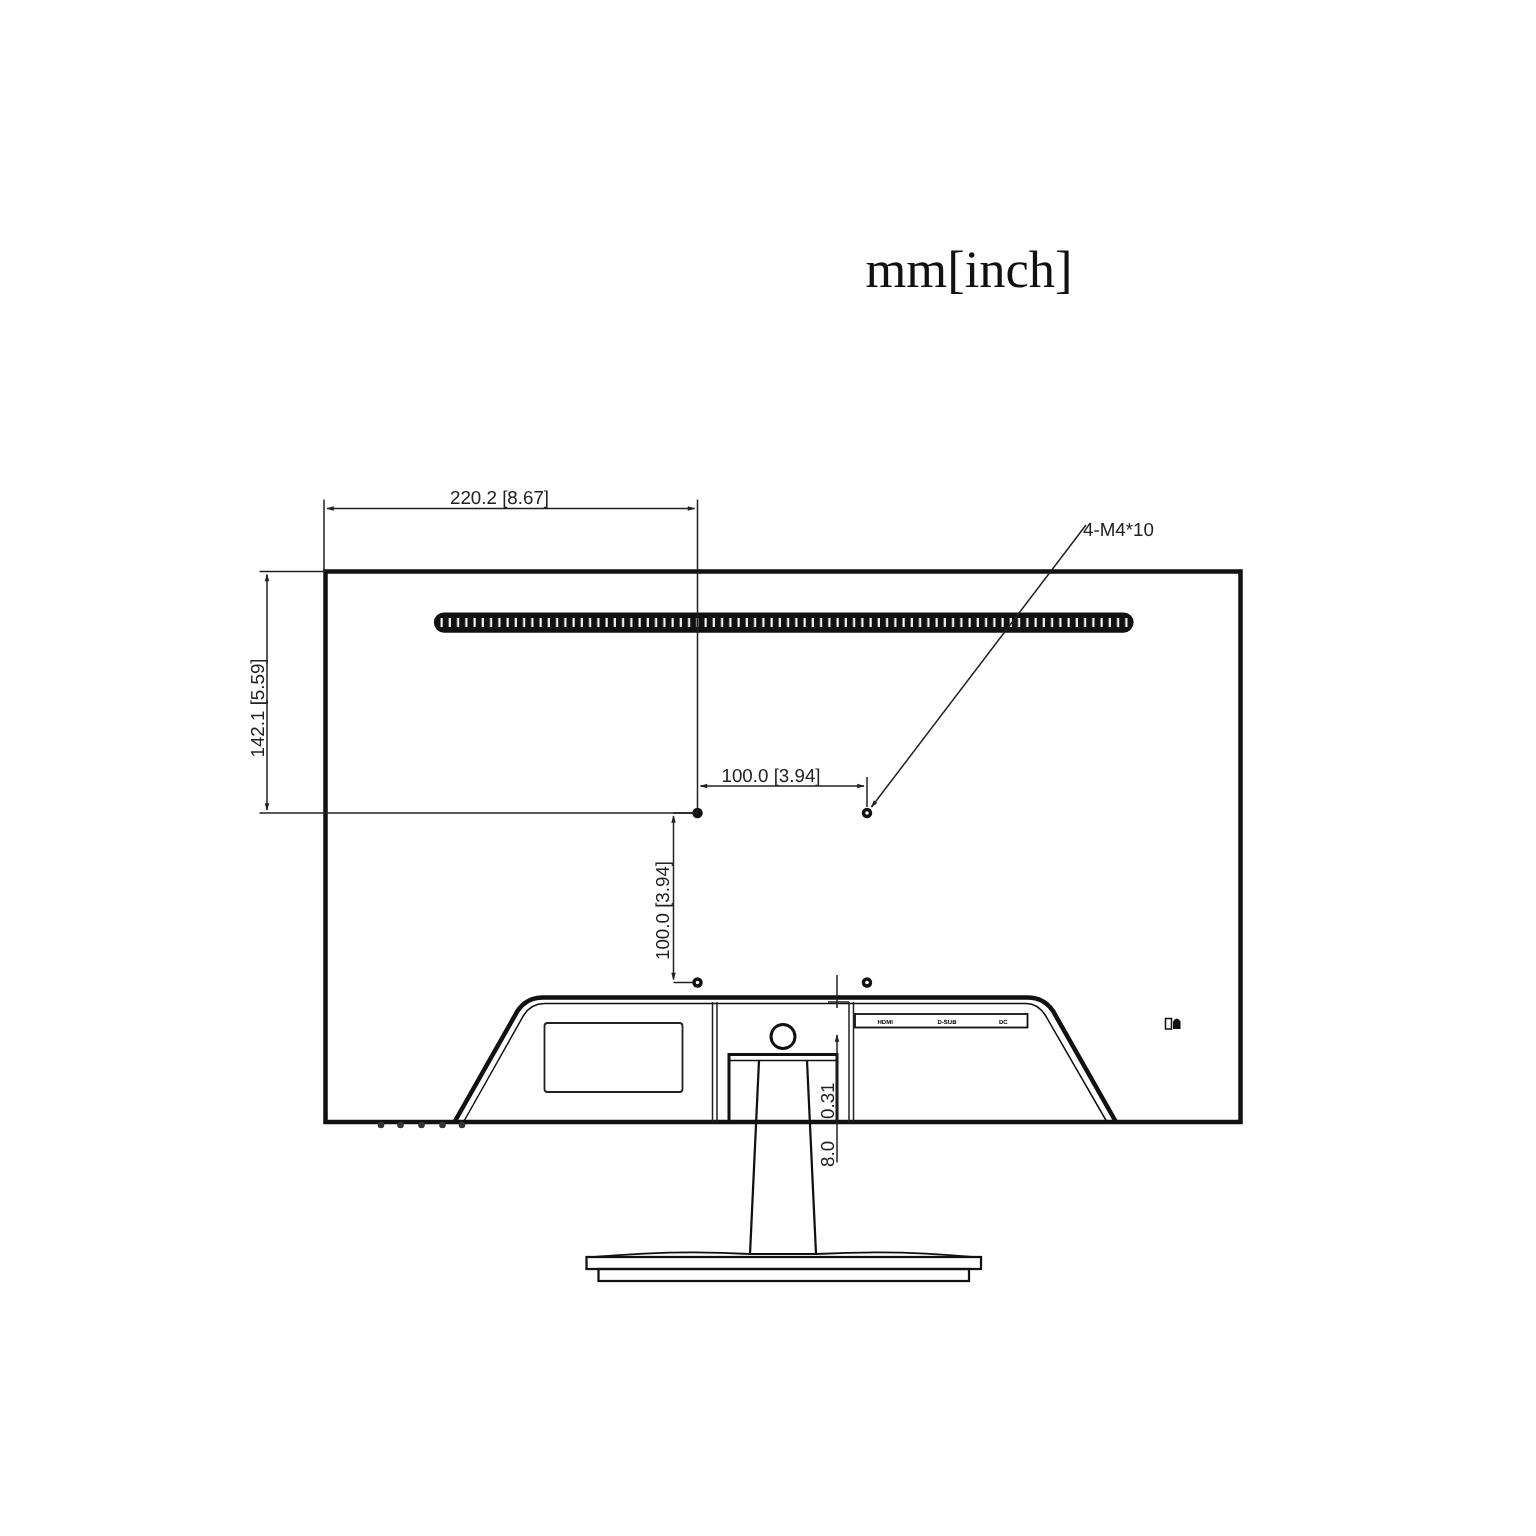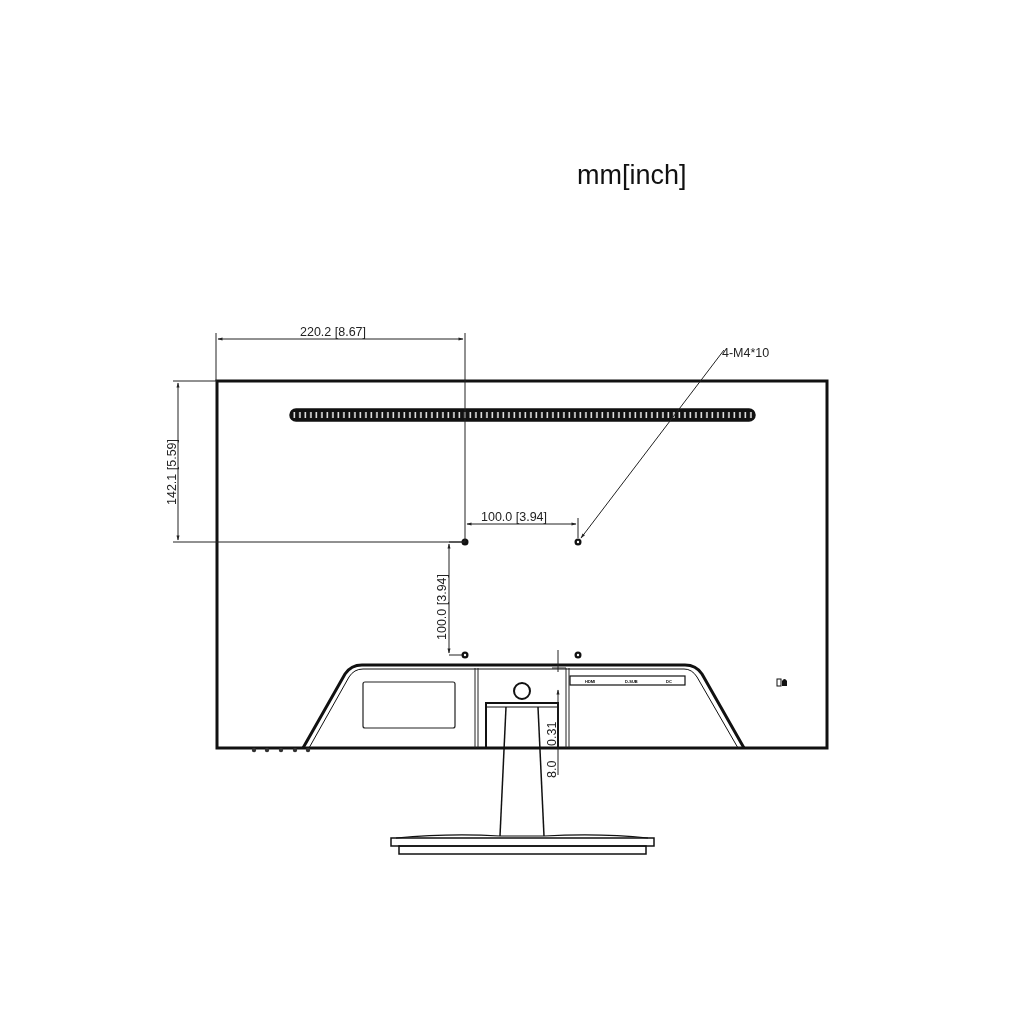--- a/index.html
+++ b/index.html
@@ -1,17 +1,17 @@
 <!DOCTYPE html>
 <html><head>
 <meta charset="utf-8">
 <style>
   html, body { margin: 0; padding: 0; background: #ffffff; }
   body { width: 1024px; height: 1024px; position: relative; overflow: hidden; font-family: "DejaVu Sans", sans-serif; }
-  .units { position: absolute; left: 577px; top: 160px; font-size: 27px; color: #111; font-family: Liberation Sans, sans-serif; letter-spacing: 0px; }
+  .units { position: absolute; left: 577px; top: 160px; font-size: 35px; color: #111; font-family: Liberation Serif, serif; letter-spacing: 0px; }
   svg.drawing { position: absolute; left: 0; top: 0; }
   .dimtext { font-family: "Liberation Sans", sans-serif; font-size: 12.5px; fill: #222; }
   .porttext { font-family: "Liberation Sans", sans-serif; font-size: 4px; font-weight: bold; fill: #000; }
 </style>
 </head>
 <body>
 
 <div class="units">mm[inch]</div>
 
 <svg class="drawing" width="1024" height="1024" viewBox="0 0 1024 1024" xmlns="http://www.w3.org/2000/svg">

